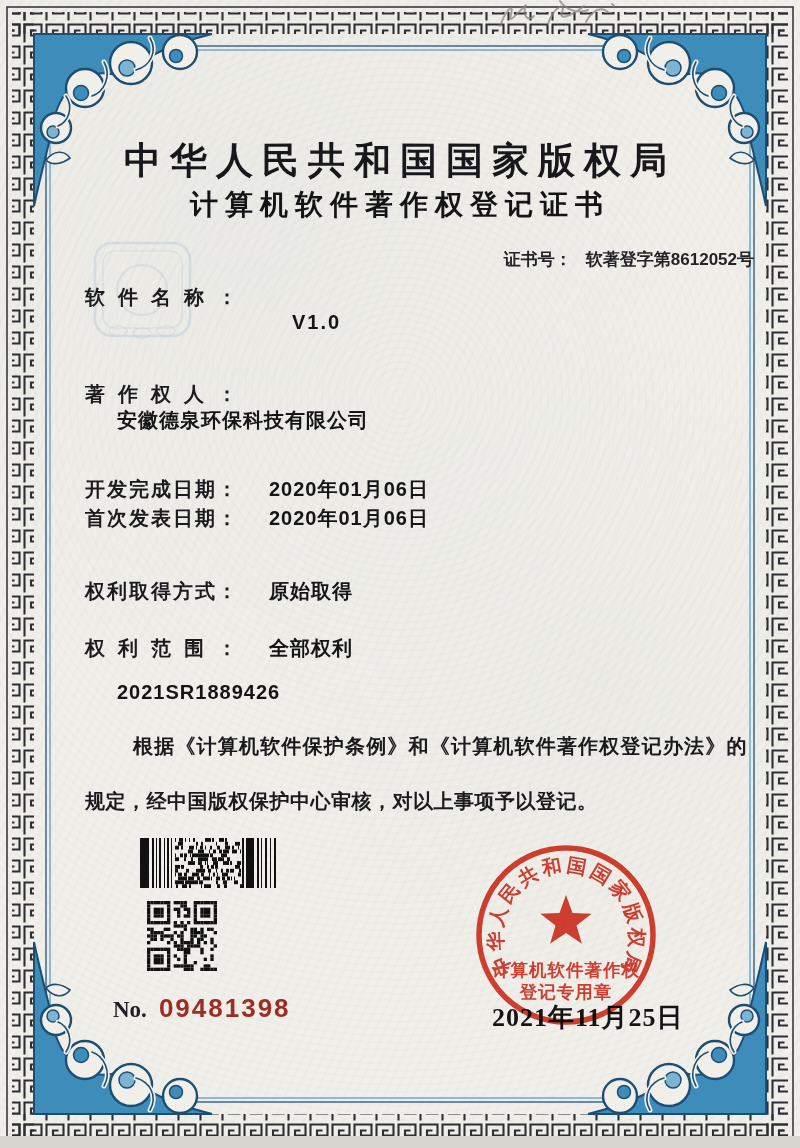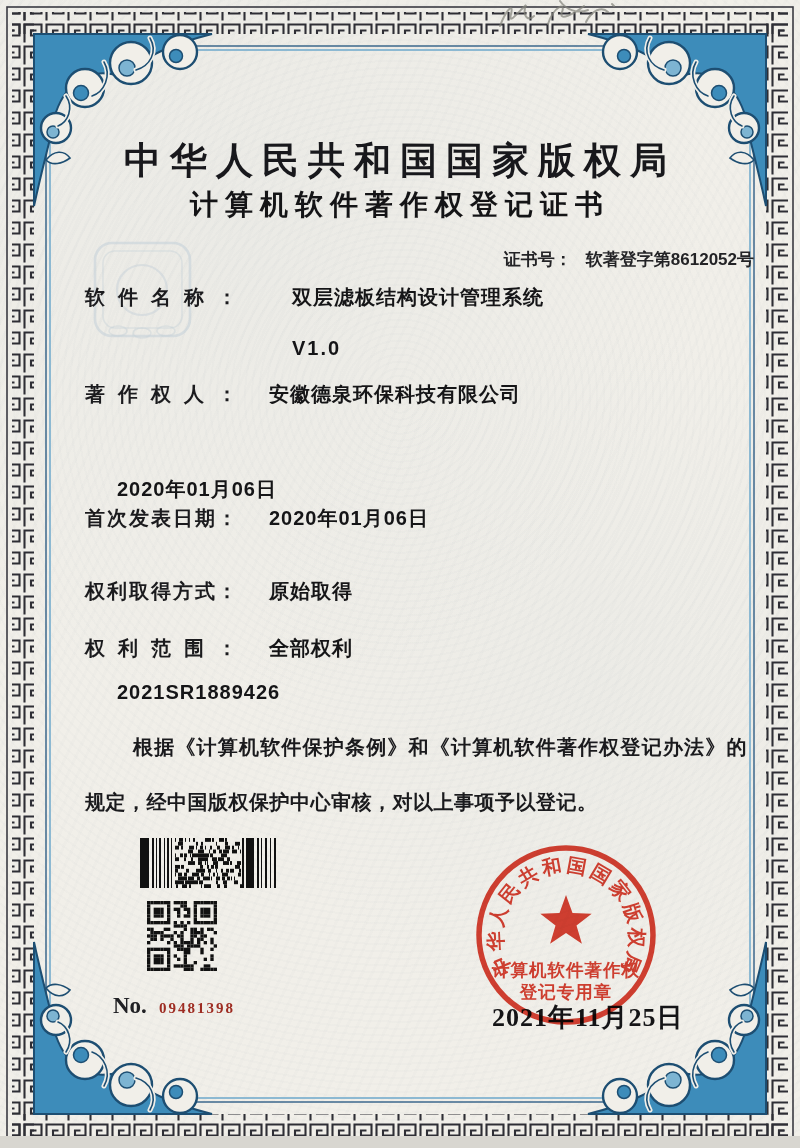--- a/index.html
+++ b/index.html
@@ -41,27 +41,27 @@
   .field-value{
     margin-left:32px;font-family:"Liberation Sans","DejaVu Sans",sans-serif;
     font-size:20px;font-weight:700;color:#151517;line-height:26px;letter-spacing:1px;
   }
   .field-value .v2{display:block;margin-top:25px;letter-spacing:2px;}
 
   .statement{
     left:85px;top:720px;width:662px;
     font-size:20px;font-weight:600;line-height:55px;letter-spacing:.5px;
     text-indent:2.4em;text-align:justify;color:#1a1a1d;
-    font-family:Liberation Serif, serif;margin:0;
+    font-family:Liberation Mono, monospace;margin:0;
   }
 
   .serial-line{left:113px;top:993px;font-size:23px;font-weight:700;color:#202024;}
   .serial-line .num{
-    color:#9e2c22;font-family:Liberation Serif, serif;
-    font-weight:600;letter-spacing:2px;margin-left:12px;font-size:15px;
+    color:#9e2c22;font-family:Liberation Sans, sans-serif;
+    font-weight:600;letter-spacing:2px;margin-left:12px;font-size:26px;
   }
 
   .issue-date{
     left:492px;top:1000px;font-size:26px;font-weight:700;letter-spacing:1px;color:#141416;
     font-family:"Liberation Serif","DejaVu Serif",serif;
   }
 
   .seal-svg{left:461px;top:830px;z-index:3;mix-blend-mode:multiply;opacity:.92;}
   .barcode-svg{left:140px;top:838px;}
   .qr-svg{left:147px;top:901px;}
@@ -130,31 +130,31 @@
 
     <div class="abs cert-title">计算机软件著作权登记证书</div>
 
     <div class="abs certno-line">
       <span class="lbl">证书号：</span><span>软著登字第8612052号</span>
     </div>
 
     <div class="abs field-row" style="top:284px;gap:23px;">
       <span class="field-label">软件名称：</span>
       <span class="field-value">
-        <span>双层滤板结构设计管理系统</span>
         <span class="v2">V1.0</span>
       </span>
     </div>
 
-    <div class="abs field-row" style="top:381px;">
+    <div class="abs field-row" style="top:381px;flex-direction:column;">
       <span class="field-label">著作权人：</span>
       <span class="field-value">安徽德泉环保科技有限公司</span>
     </div>
 
     <div class="abs field-row" style="top:476px;">
+      <span class="field-label">开发完成日期：</span>
       <span class="field-value">2020年01月06日</span>
     </div>
 
     <div class="abs field-row" style="top:505px;">
       <span class="field-label">首次发表日期：</span>
       <span class="field-value">2020年01月06日</span>
     </div>
 
     <div class="abs field-row" style="top:578px;">
       <span class="field-label">权利取得方式：</span>

